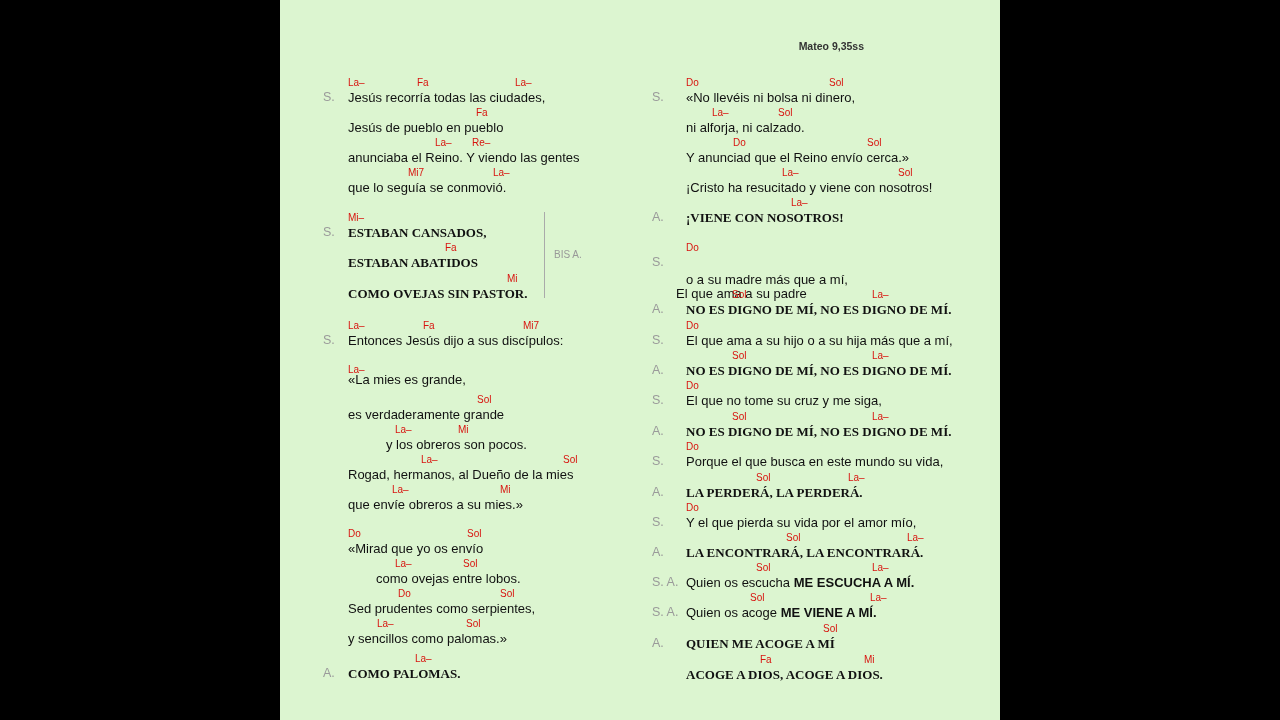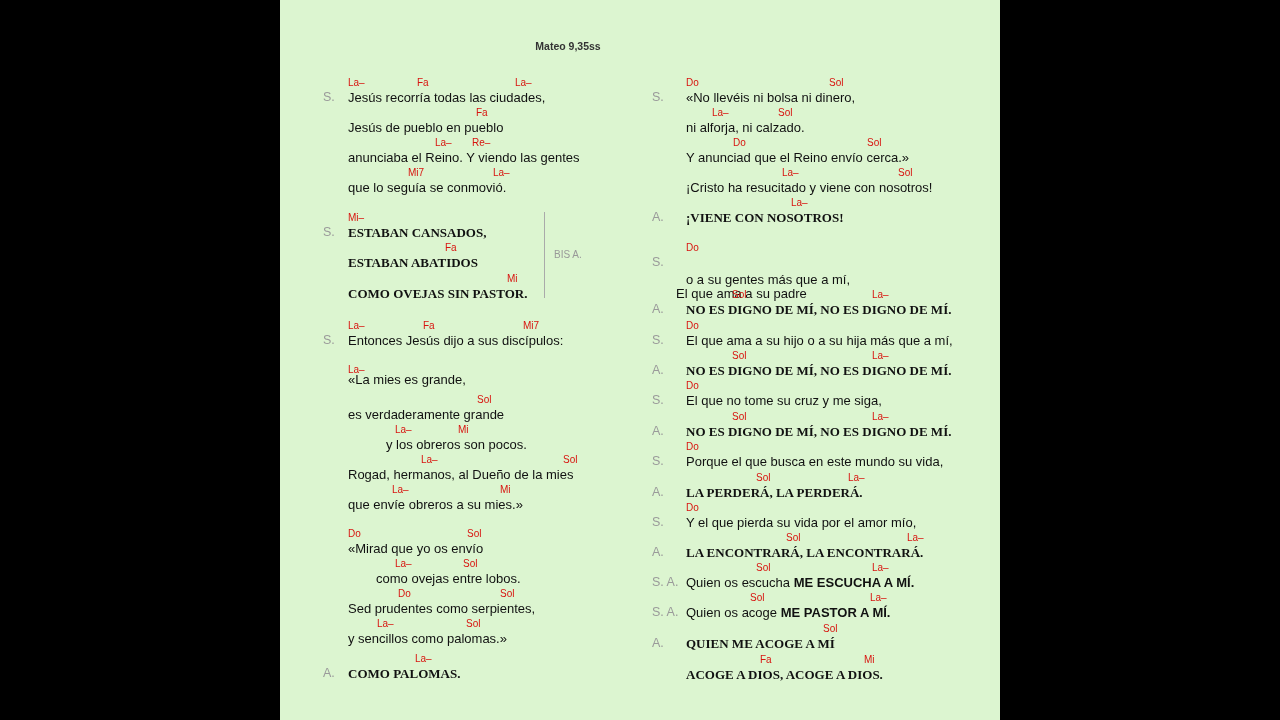--- a/index.html
+++ b/index.html
@@ -1,21 +1,21 @@
 <!DOCTYPE html>
 <html><head>
 <meta charset="utf-8">
 <style>
   html, body { margin:0; padding:0; }
   body { width:1280px; height:720px; background:#000; position:relative; overflow:hidden;
          font-family:"Liberation Sans", sans-serif; }
   .page { position:absolute; left:280px; top:0; width:720px; height:720px; background:#dcf5d0; }
   .title { position:absolute; left:0; width:720px; top:20px; text-align:center;
            color:#e0120f; font-weight:bold; font-size:16px; letter-spacing:0.1px; }
-  .subtitle { position:absolute; left:0; width:576px; top:40px; text-align:center;
+  .subtitle { position:absolute; left:8px; width:576px; top:40px; text-align:right;
               color:#333; font-weight:bold; font-size:10.5px; }
   .line { position:absolute; font-size:13px; color:#111; white-space:nowrap; line-height:15px; }
   .line.bold { font-weight:bold;font-family:Liberation Serif, serif; }
   .chord { position:absolute; font-size:10px; color:#d8140f; white-space:nowrap; line-height:11px; }
   .role { position:absolute; font-size:12.5px; color:#9a9a9a; white-space:nowrap; line-height:15px; }
   .bis-bar { position:absolute; left:264px; top:212px; width:1px; height:86px; background:#aaa; }
   .bis-label { position:absolute; left:274px; top:249px; font-size:10px; color:#999; }
   .mixed b { font-weight:bold; }
 </style>
 </head>
@@ -93,21 +93,21 @@
       <div class="chord" style="left: 587px; top: 137px;">Sol</div>
       <div class="line" style="left: 406px; top: 180px;">¡Cristo ha resucitado y viene con nosotros!</div>
       <div class="chord" style="left: 502px; top: 167px;">La–</div>
       <div class="chord" style="left: 618px; top: 167px;">Sol</div>
       <div class="role" style="left: 372px; top: 210px;">A.</div>
       <div class="line bold" style="left: 406px; top: 210px;">¡VIENE CON NOSOTROS!</div>
       <div class="chord" style="left: 511px; top: 197px;">La–</div>
       <div class="role" style="left: 372px; top: 255px;">S.</div>
       <div class="line" style="left: 396px; top: 255px; margin-top: 31px;">El que ama a su padre</div>
       <div class="chord" style="left: 406px; top: 242px;">Do</div>
-      <div class="line" style="left: 406px; top: 272px;">o a su gentes más que a mí,</div>
+      <div class="line" style="left: 406px; top: 272px;">o a su madre más que a mí,</div>
       <div class="role" style="left: 372px; top: 302px;">A.</div>
       <div class="line bold" style="left: 406px; top: 302px;">NO ES DIGNO DE MÍ, NO ES DIGNO DE MÍ.</div>
       <div class="chord" style="left: 452px; top: 289px;">Sol</div>
       <div class="chord" style="left: 592px; top: 289px;">La–</div>
       <div class="role" style="left: 372px; top: 333px;">S.</div>
       <div class="line" style="left: 406px; top: 333px;">El que ama a su hijo o a su hija más que a mí,</div>
       <div class="chord" style="left: 406px; top: 320px;">Do</div>
       <div class="role" style="left: 372px; top: 363px;">A.</div>
       <div class="line bold" style="left: 406px; top: 363px;">NO ES DIGNO DE MÍ, NO ES DIGNO DE MÍ.</div>
       <div class="chord" style="left: 452px; top: 350px;">Sol</div>
@@ -131,21 +131,21 @@
       <div class="chord" style="left: 406px; top: 502px;">Do</div>
       <div class="role" style="left: 372px; top: 545px;">A.</div>
       <div class="line bold" style="left: 406px; top: 545px;">LA ENCONTRARÁ, LA ENCONTRARÁ.</div>
       <div class="chord" style="left: 506px; top: 532px;">Sol</div>
       <div class="chord" style="left: 627px; top: 532px;">La–</div>
       <div class="role" style="left: 372px; top: 575px;">S. A.</div>
       <div class="line mixed" style="left: 406px; top: 575px;"><span>Quien os escucha </span><b>ME ESCUCHA A MÍ.</b></div>
       <div class="chord" style="left: 476px; top: 562px;">Sol</div>
       <div class="chord" style="left: 592px; top: 562px;">La–</div>
       <div class="role" style="left: 372px; top: 605px;">S. A.</div>
-      <div class="line mixed" style="left: 406px; top: 605px;"><span>Quien os acoge </span><b>ME PASTOR A MÍ.</b></div>
+      <div class="line mixed" style="left: 406px; top: 605px;"><span>Quien os acoge </span><b>ME VIENE A MÍ.</b></div>
       <div class="chord" style="left: 470px; top: 592px;">Sol</div>
       <div class="chord" style="left: 590px; top: 592px;">La–</div>
       <div class="role" style="left: 372px; top: 636px;">A.</div>
       <div class="line bold" style="left: 406px; top: 636px;">QUIEN ME ACOGE A MÍ</div>
       <div class="chord" style="left: 543px; top: 623px;">Sol</div>
       <div class="line bold" style="left: 406px; top: 667px;">ACOGE A DIOS, ACOGE A DIOS.</div>
       <div class="chord" style="left: 480px; top: 654px;">Fa</div>
       <div class="chord" style="left: 584px; top: 654px;">Mi</div>
     </div>
 </div>

